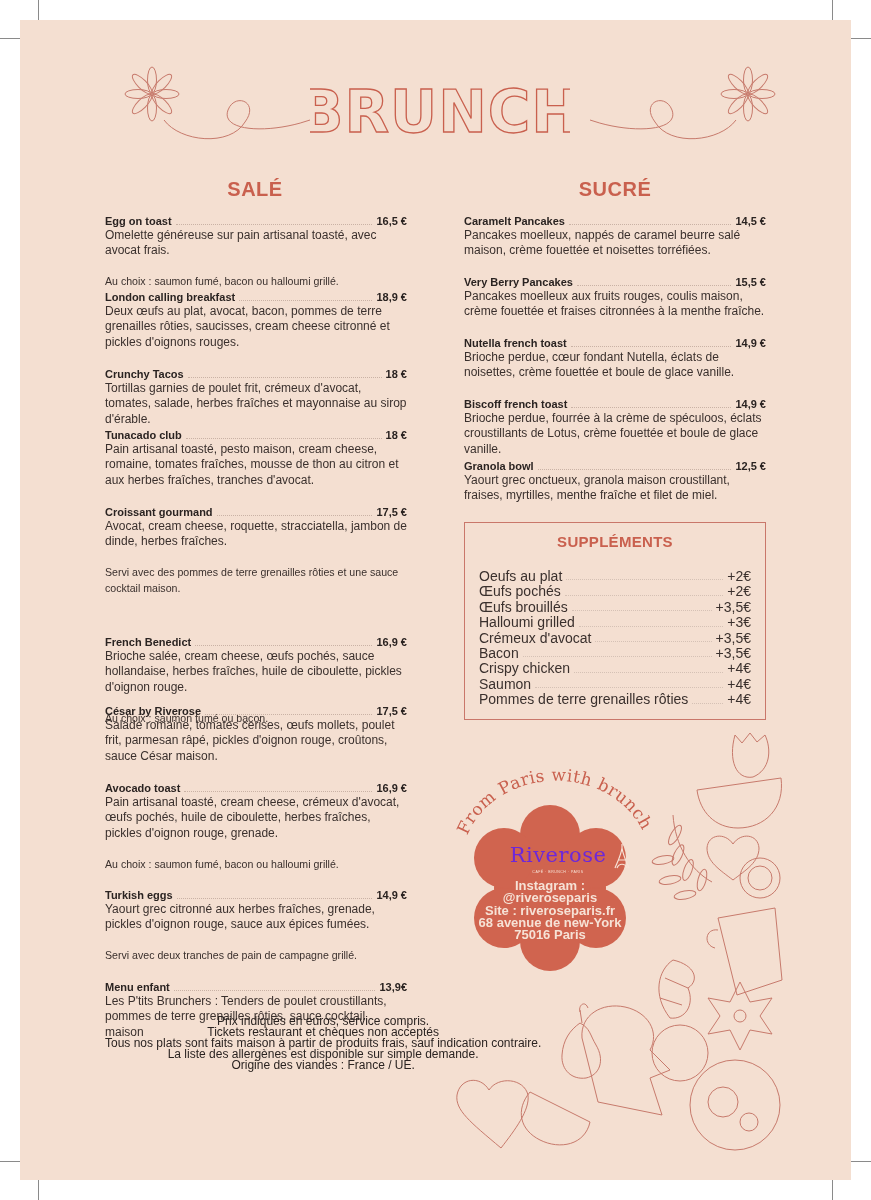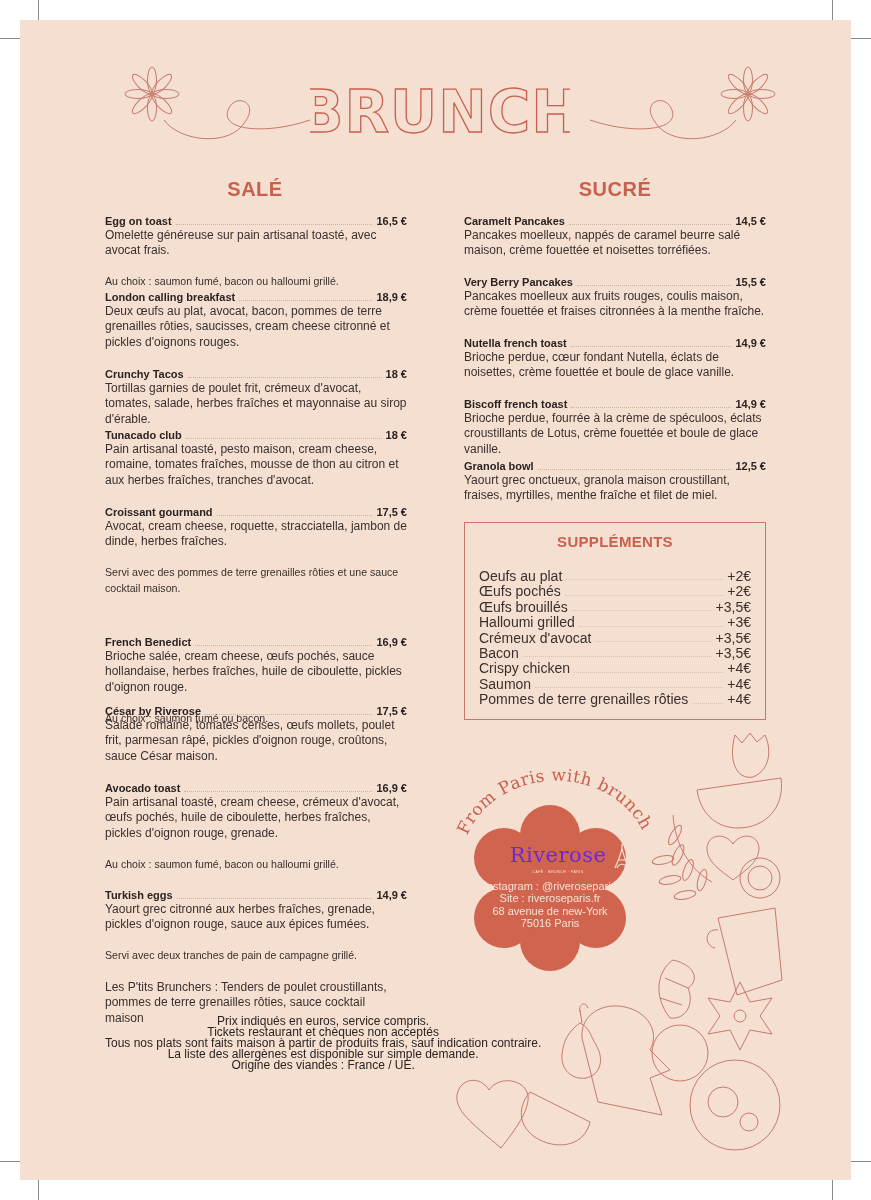--- a/index.html
+++ b/index.html
@@ -29,21 +29,21 @@
     .item-note { font-size: 10.6px; line-height: 15.4px; color: #3a302d; margin-top: 15.4px; }
     .supp-box {
       position: absolute; left: 444px; top: 502px; width: 302px; height: 198px;
       border: 1px solid #c9776a; box-sizing: border-box;
     }
     .supp-title { position: absolute; left: 0; width: 100%; top: 10px; text-align: center; font-weight: bold; font-size: 15px; color: #c9604e; letter-spacing: 0.3px; }
     .supp-list { position: absolute; left: 14px; right: 14px; top: 46px; }
     .supp-row { display: flex; align-items: flex-end; font-size: 14px; line-height: 15.4px; color: #3a302d; }
     .supp-row .dots { flex: 1; border-bottom: 1px dotted #d5c1b5; margin: 0 4px 4px 4px; }
     .footnotes { position: absolute; left: 85px; top: 996px; font-size: 12px; line-height: 11px; color: #2a2321; text-align: center; }
-    .contact { position: absolute; left: 455px; top: 860px; width: 150px; text-align: center; font-size: 11px; line-height: 12.3px; font-weight: normal; color: #f6e2d6; }
+    .contact { position: absolute; left: 455px; top: 860px; width: 150px; text-align: center; font-size: 13px; line-height: 12.3px; font-weight: bold; color: #f6e2d6; }
     .logo-text { position: absolute; left: 478px; top: 823px; width: 120px; text-align: center; font-family: "DejaVu Serif", serif; font-size: 21px; color: #6d28d9; letter-spacing: 0.5px; }
     .logo-sub { position: absolute; left: 498px; top: 850px; width: 80px; text-align: center; font-size: 3.5px; color: #f7e3d7; letter-spacing: 0.5px; }
   </style>
 </head>
 <body>
 
 <div class="crop" style="left:38px;top:0;width:1px;height:20px;"></div>
 <div class="crop" style="left:0;top:38px;width:20px;height:1px;"></div>
 <div class="crop" style="left:832px;top:0;width:1px;height:20px;"></div>
 <div class="crop" style="left:851px;top:38px;width:20px;height:1px;"></div>
@@ -173,20 +173,25 @@
     <div class="item-head">
         <span class="name">Turkish eggs</span>
         <span class="dots"></span>
         <span class="price">14,9 €</span>
       </div>
     <div class="item-desc">Yaourt grec citronné aux herbes fraîches, grenade, pickles d'oignon rouge, sauce aux épices fumées.</div>
     <div class="item-note">Servi avec deux tranches de pain de campagne grillé.</div>
   </div>
 
   <div class="item" style="left:85px;top:960px;">
+    <div class="item-head">
+        <span class="name">Menu enfant</span>
+        <span class="dots"></span>
+        <span class="price">13,9€</span>
+      </div>
     <div class="item-desc">Les P'tits Brunchers : Tenders de poulet croustillants, pommes de terre grenailles rôties, sauce cocktail maison</div>
   </div>
 
   <div class="item" style="left:444px;top:194px;">
     <div class="item-head">
         <span class="name">Caramelt Pancakes</span>
         <span class="dots"></span>
         <span class="price">14,5 €</span>
       </div>
     <div class="item-desc">Pancakes moelleux, nappés de caramel beurre salé maison, crème fouettée et noisettes torréfiées.</div>

